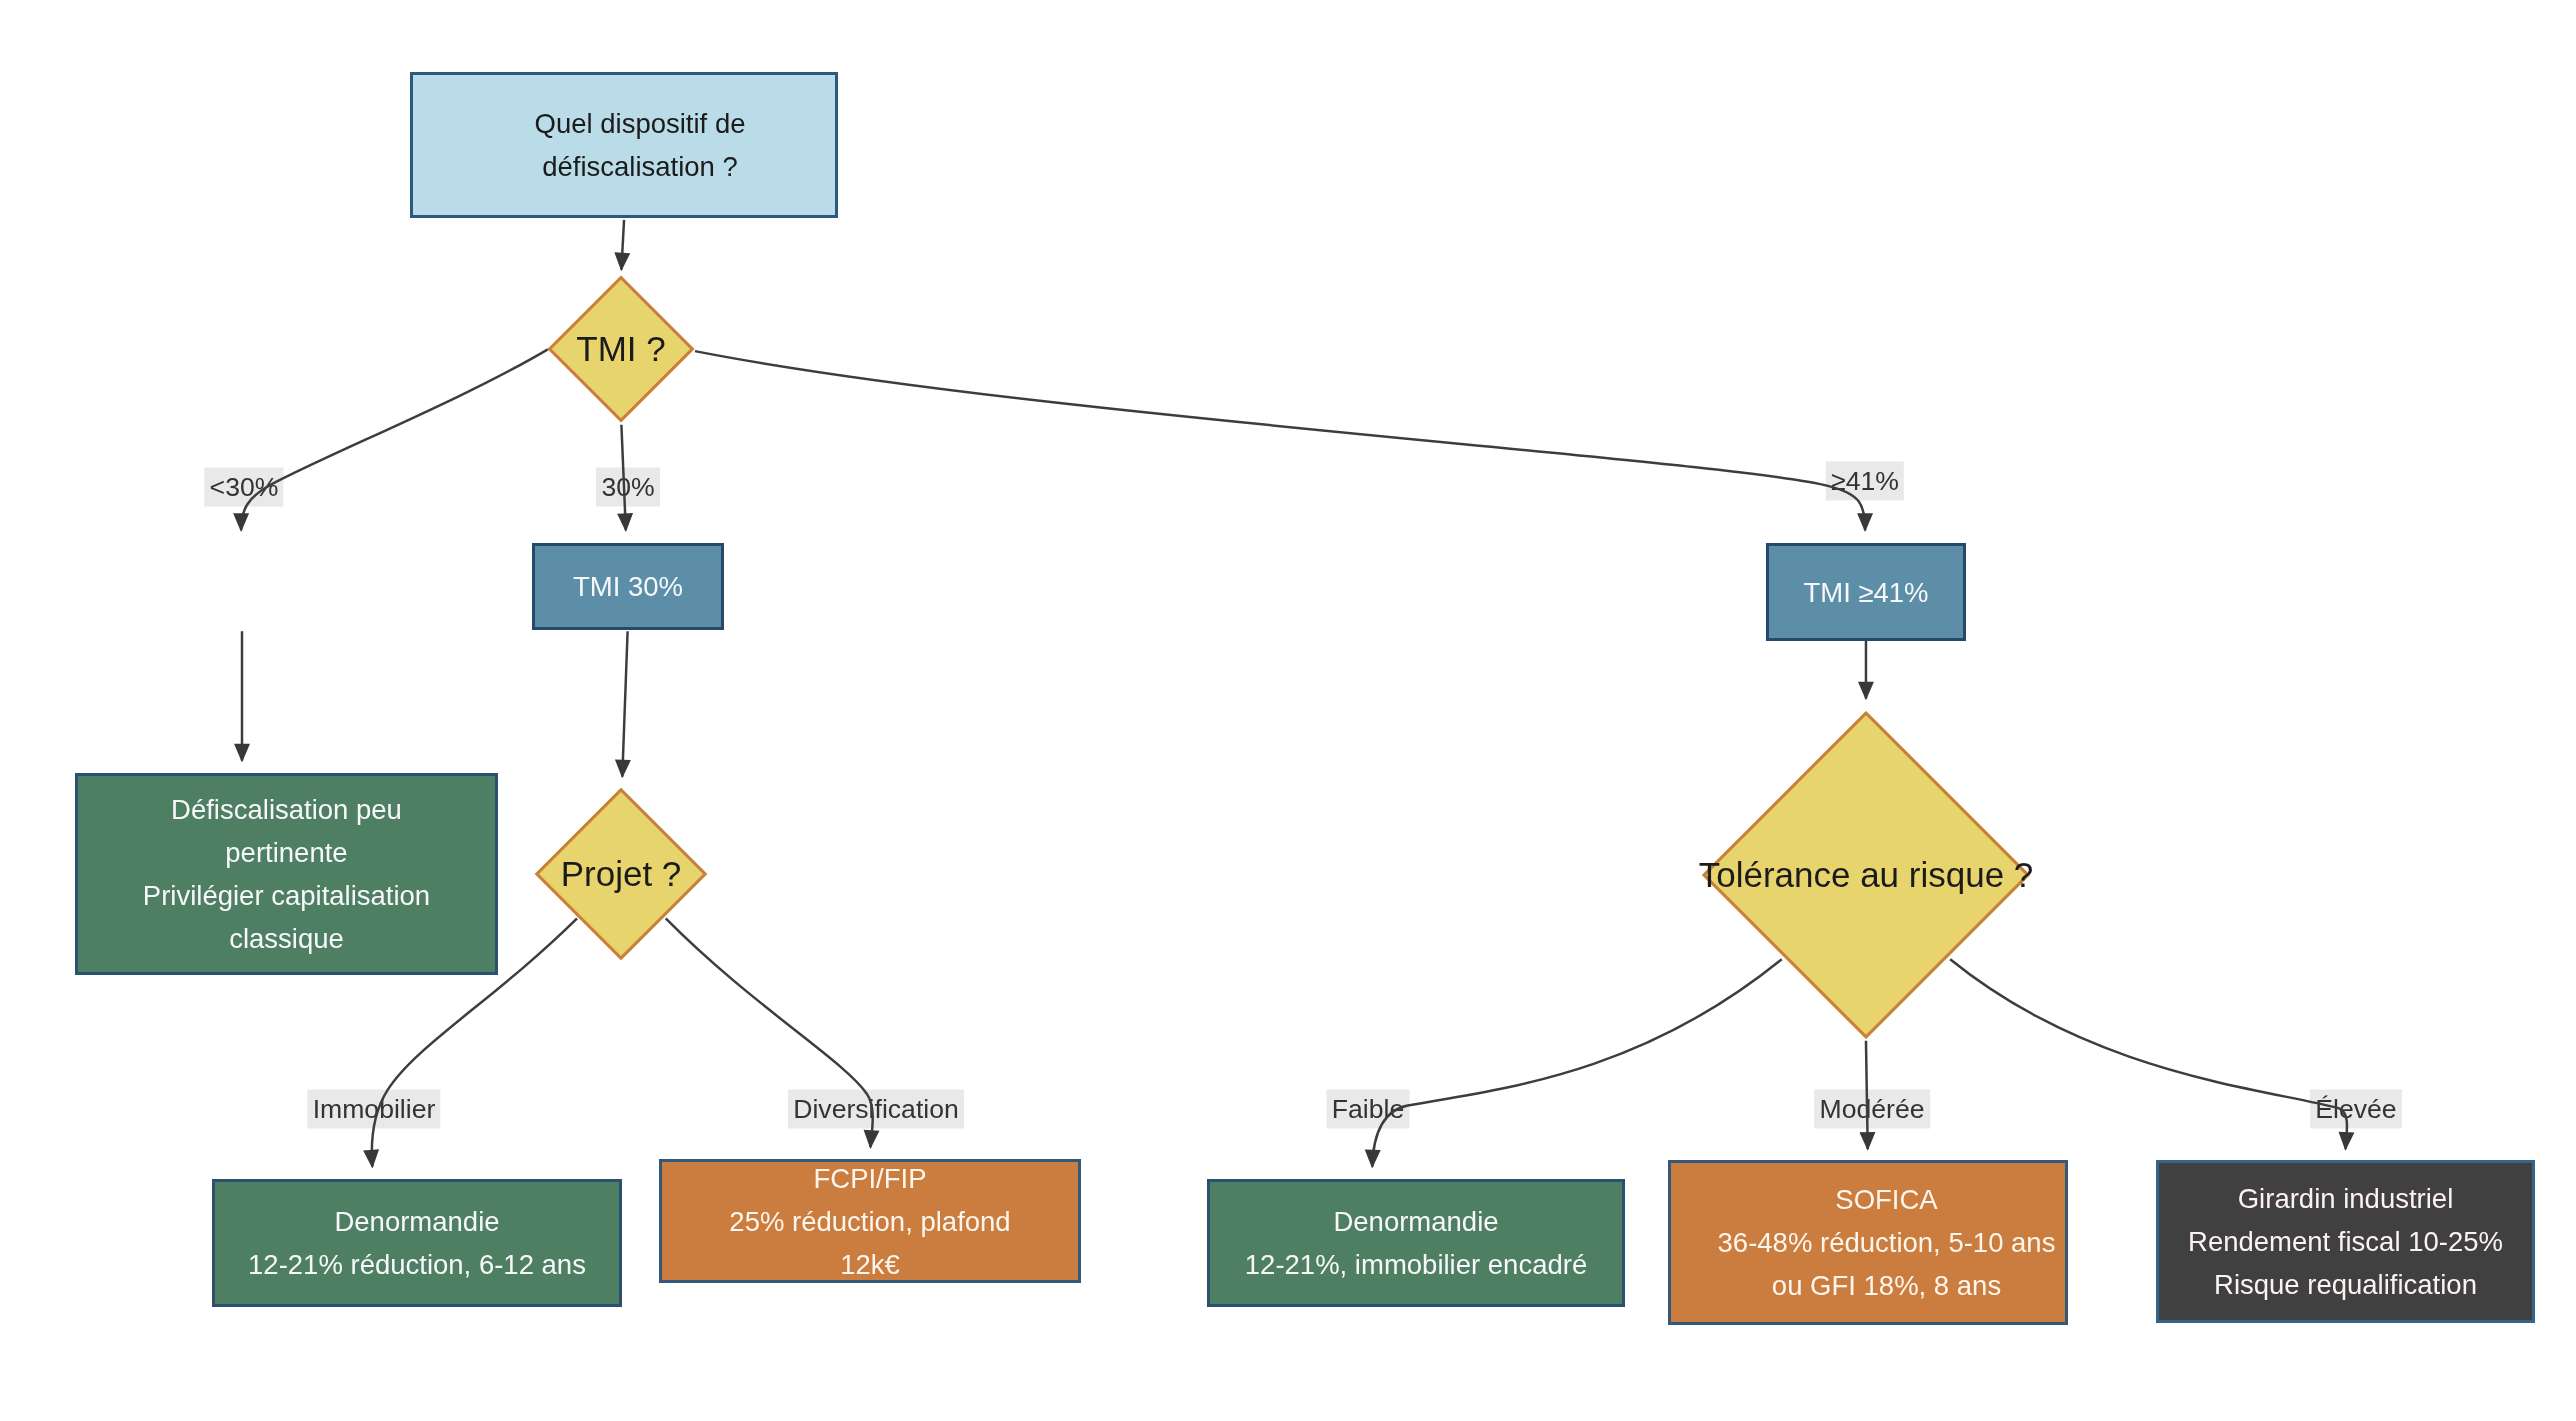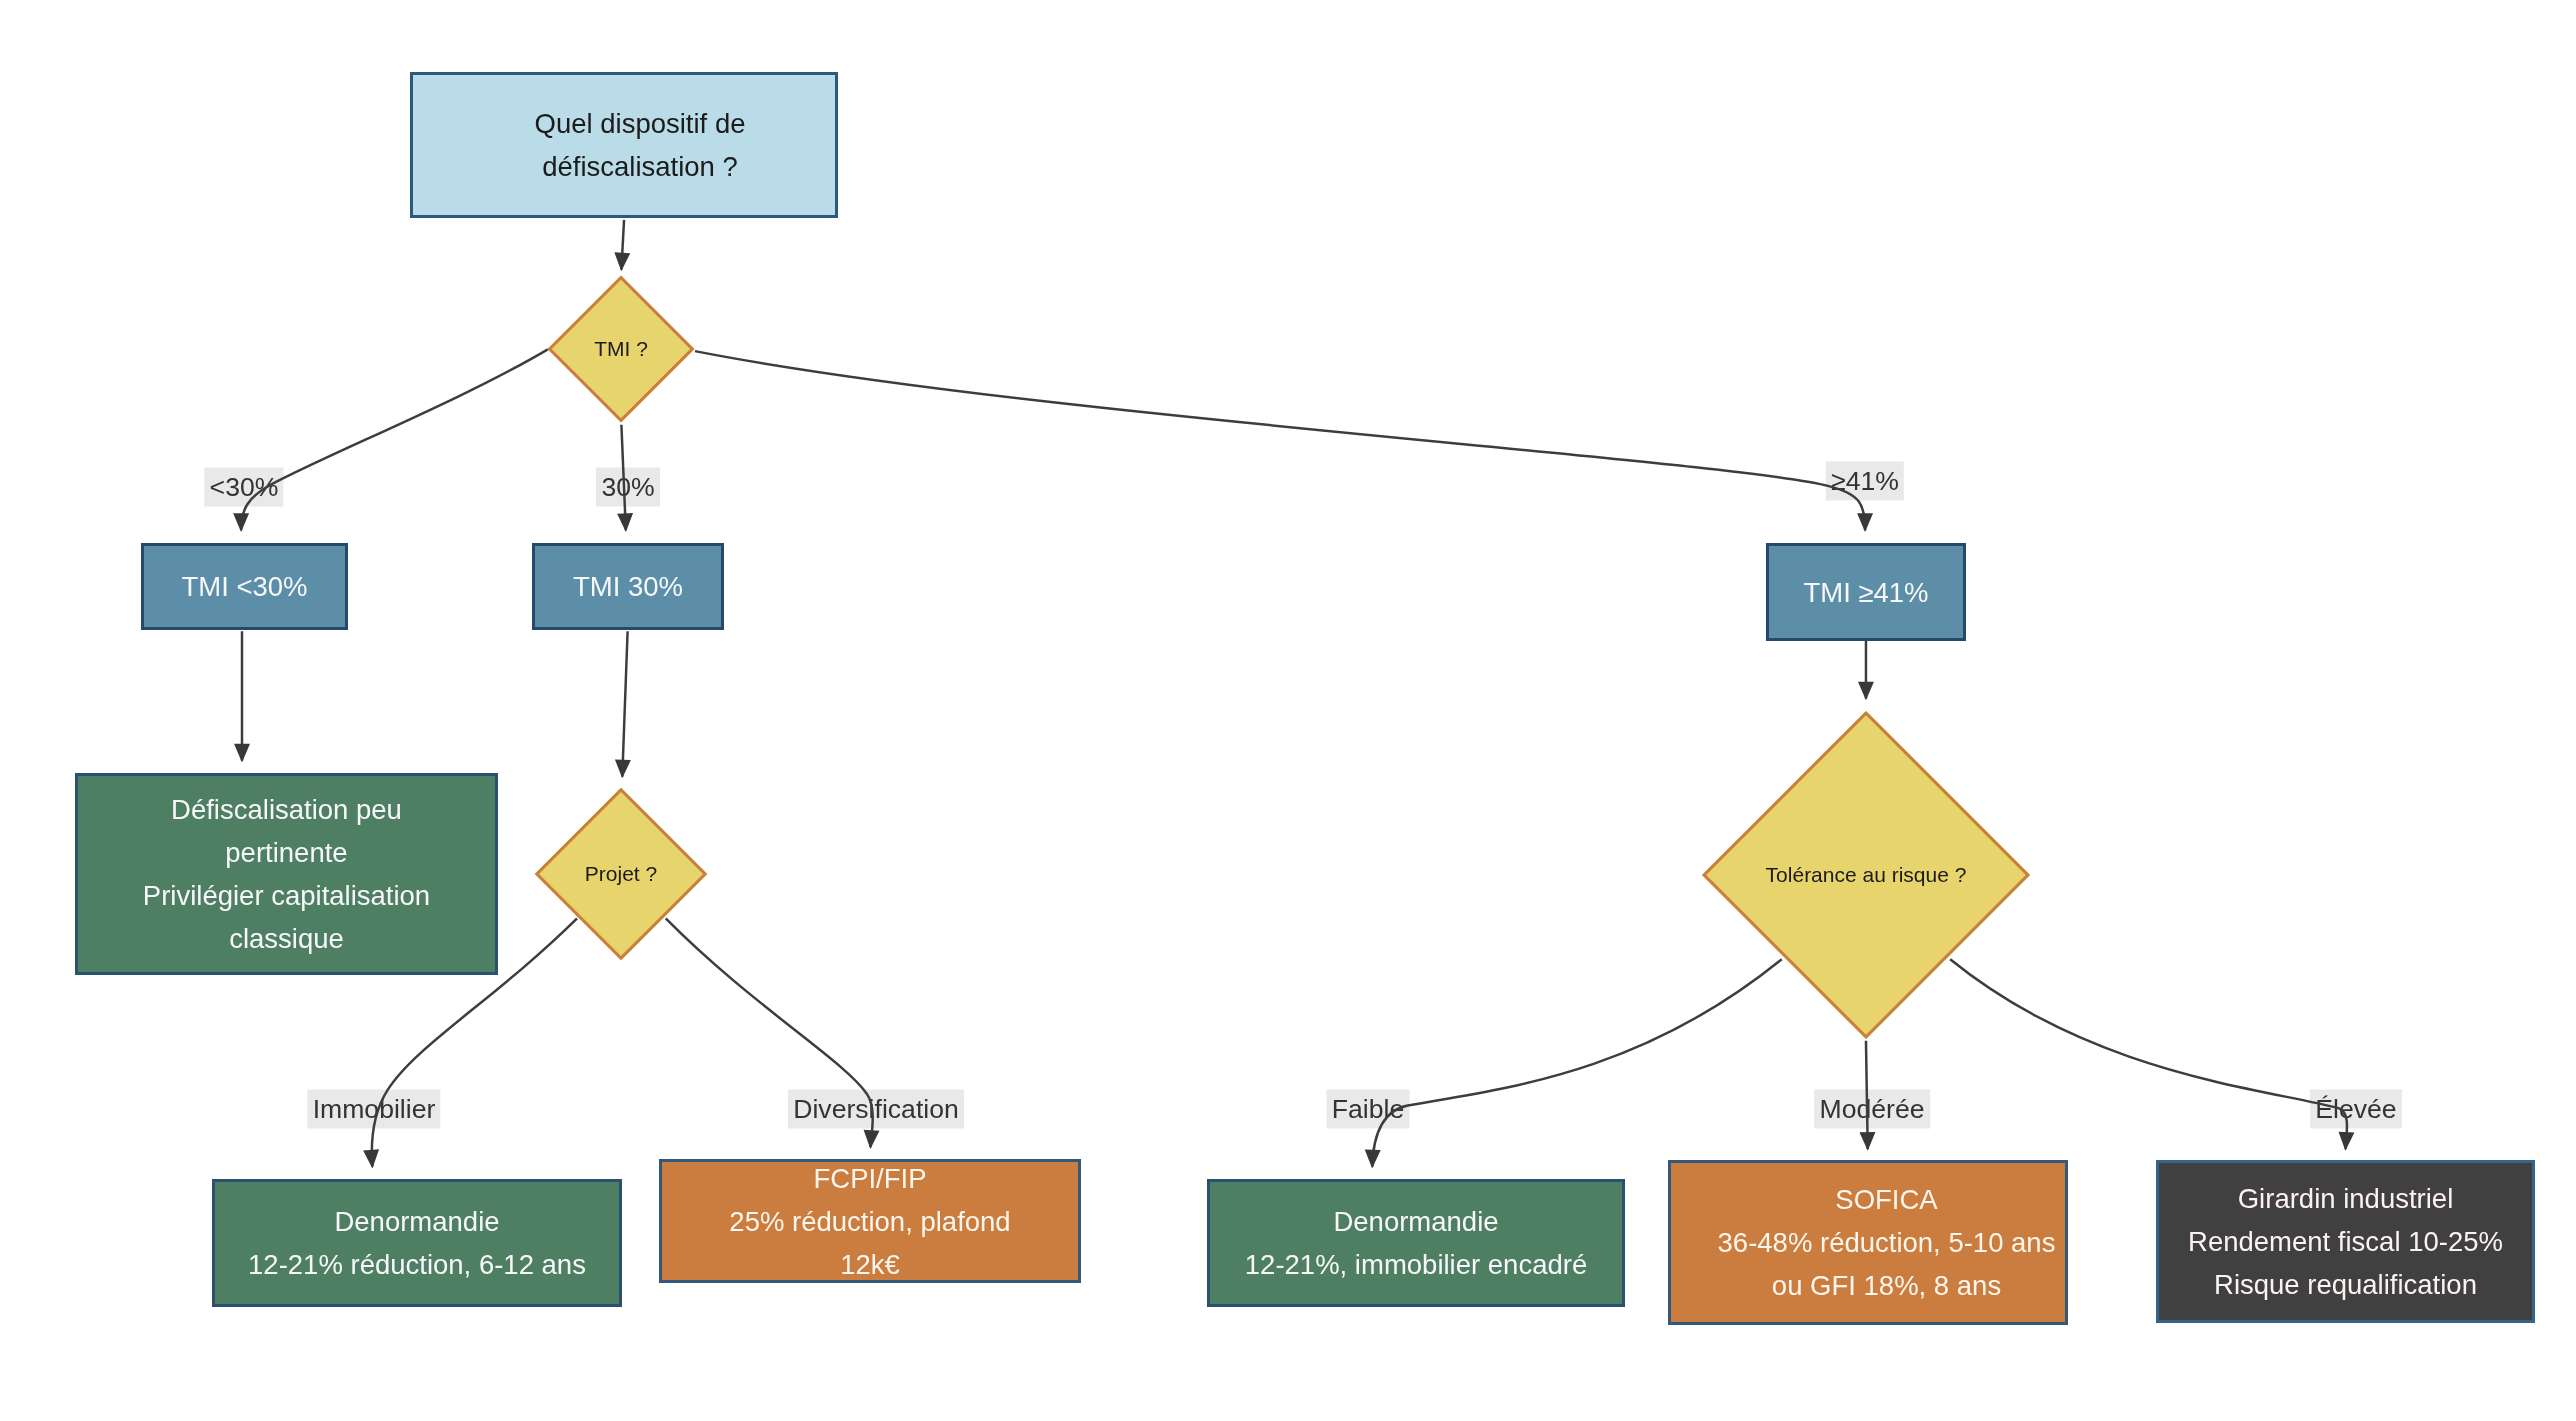--- a/index.html
+++ b/index.html
@@ -21,21 +21,21 @@
   .green-node{background:#4f7f63;border:3.5px solid #2c5170;color:#f6f8f9;margin-left:44px;}
   .orange-node{background:#ca7d3e;border:3.5px solid #33587a;color:#fdf6ee;}
   .red-node{background:#404040;border:3.5px solid #33648c;color:#fdf2f2;}
   .diamond{
     position:absolute;box-sizing:border-box;z-index:1;
     background:#e8d46c;border:3.5px solid #c8803a;
     transform:rotate(45deg);
   }
   .diamond-label{
     position:absolute;z-index:3;transform:translate(-50%,-50%);
-    font-size:21px;color:#1b1b1b;white-space:nowrap;text-align:center;
+    font-size:35px;color:#1b1b1b;white-space:nowrap;text-align:center;
   }
   .edge-label{
     position:absolute;z-index:1;transform:translate(-50%,-50%);
     background:#e9e9e9;color:#333333;
     font-size:26.6px;line-height:26.6px;padding:6.2px 5.3px;white-space:nowrap;
   }
 </style>
 </head>
 <body>
 
@@ -68,23 +68,20 @@
     <div>défiscalisation ?</div>
   </div>
 
   <div class="diamond" style="left:569px;top:297px;width:104px;height:104px;"></div>
   <div class="diamond-label" style="left:621px;top:349px;">TMI ?</div>
 
   <div class="edge-label" style="left:244px;top:487px;">&lt;30%</div>
   <div class="edge-label" style="left:628px;top:487px;">30%</div>
   <div class="edge-label" style="left:1865px;top:481px;">≥41%</div>
 
-  <div class="node tmi-node" style="left:141px;top:543px;width:207px;height:87px;">
-    <div>TMI &lt;30%</div>
-  </div>
   <div class="node tmi-node" style="left:532px;top:543px;width:192px;height:87px;">
     <div>TMI 30%</div>
   </div>
   <div class="node tmi-node" style="left:1766px;top:543px;width:200px;height:98px;">
     <div>TMI ≥41%</div>
   </div>
 
   <div class="node green-node" style="left:31px;top:773px;width:423px;height:202px;line-height:43px;">
     <div>Défiscalisation peu</div>
     <div>pertinente</div>

